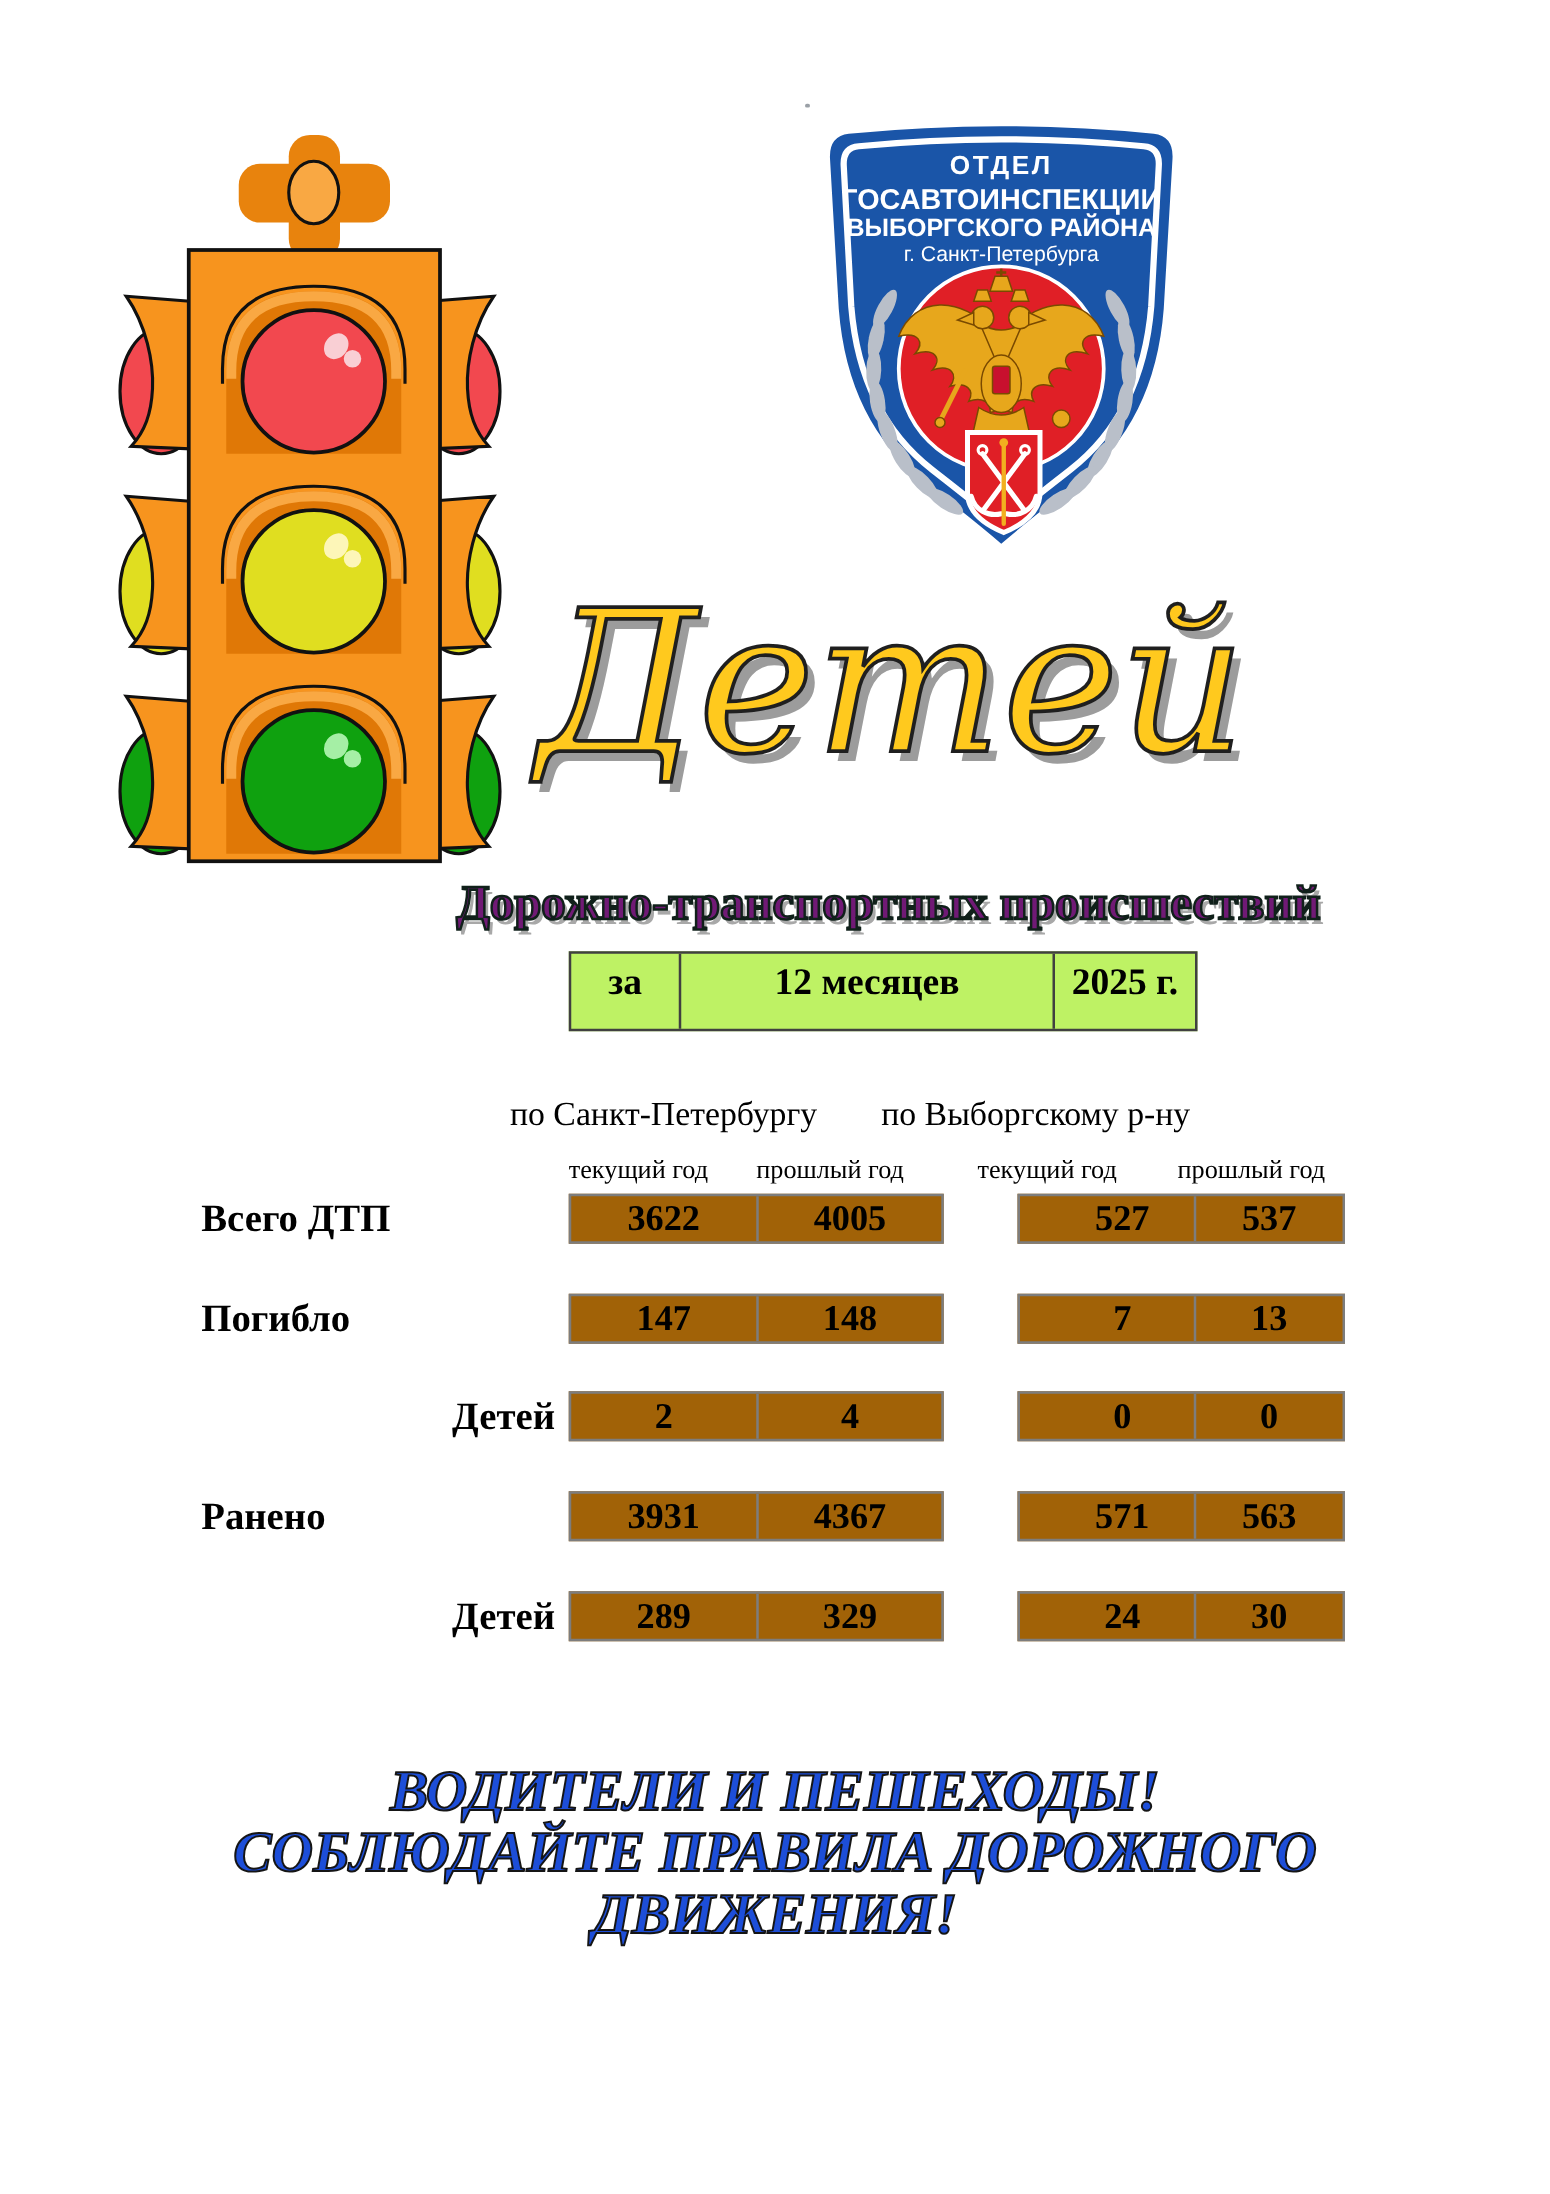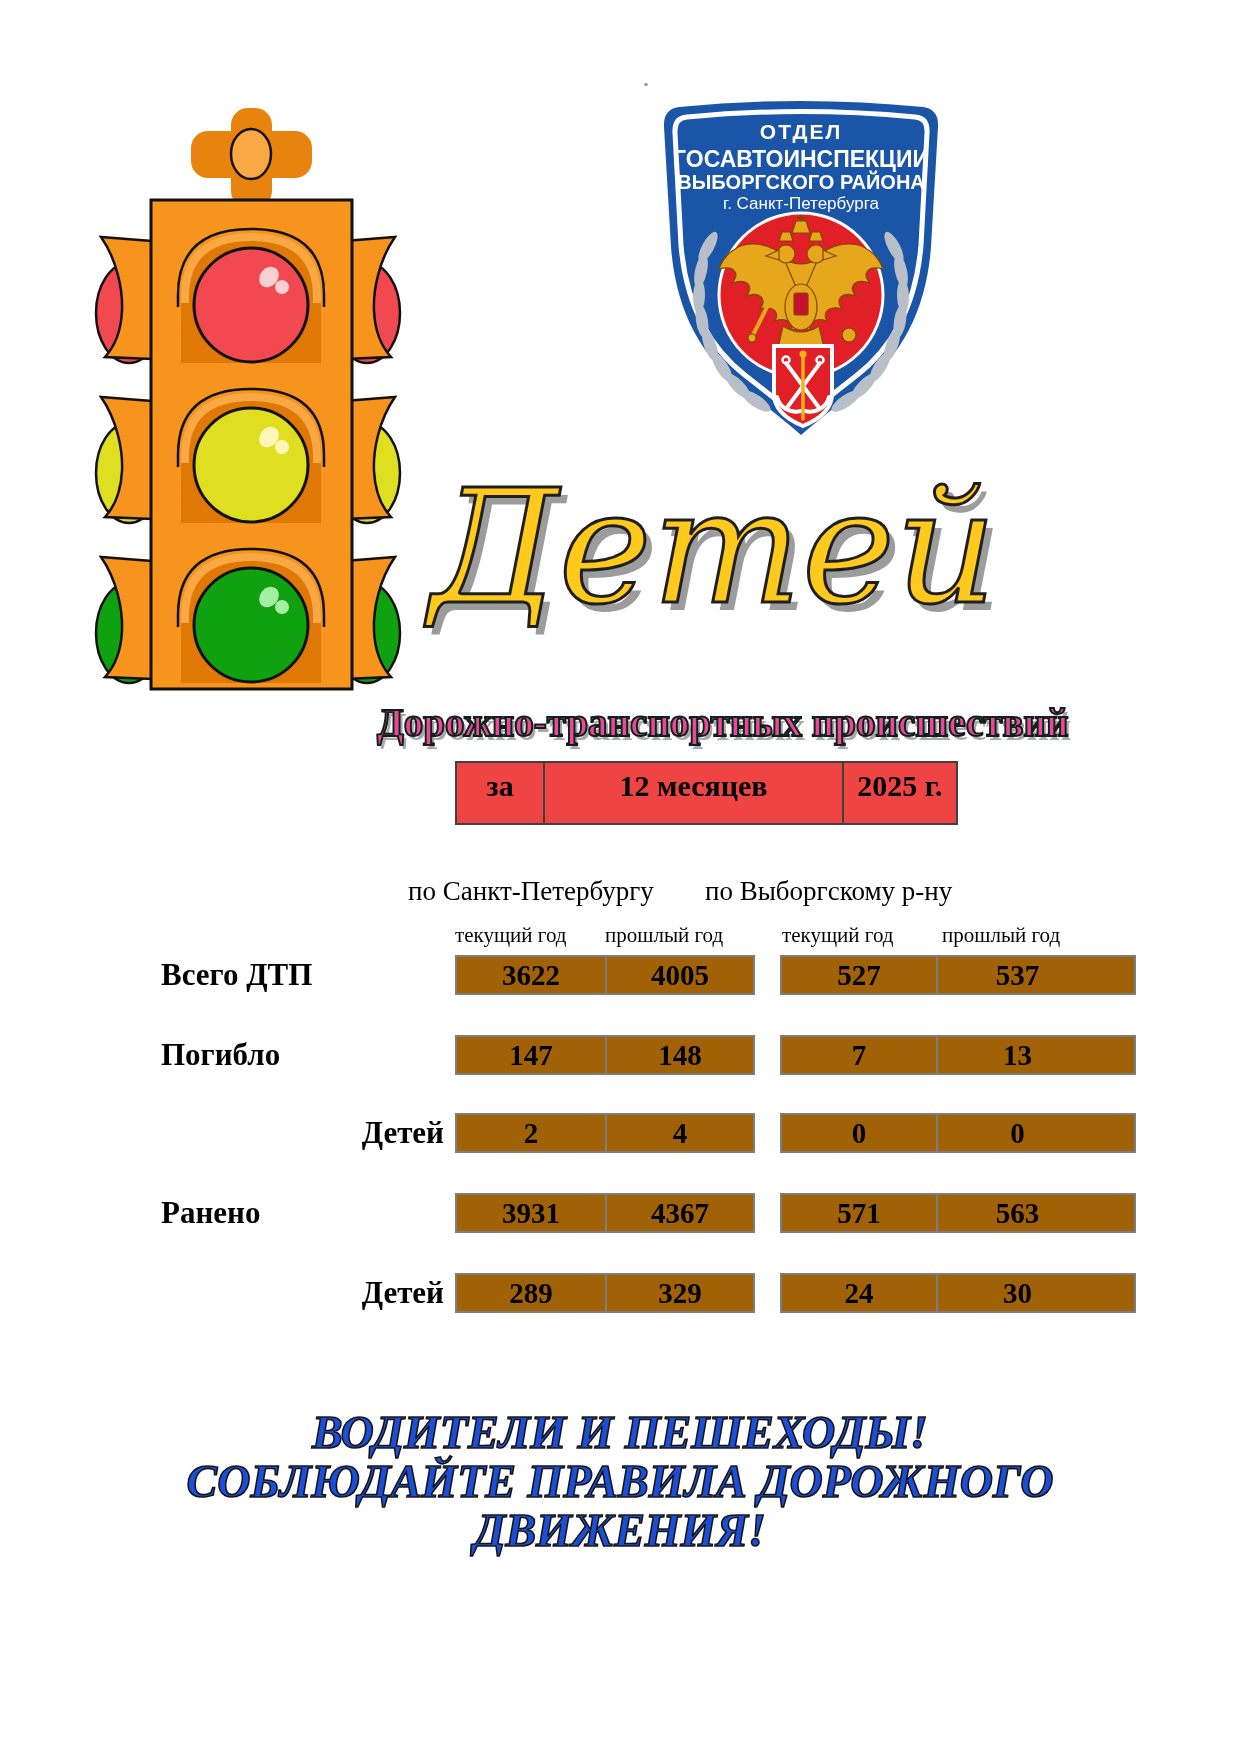--- a/index.html
+++ b/index.html
@@ -6,43 +6,43 @@
   .page{position:relative;width:1240px;height:1755px;background:#ffffff;overflow:hidden;
         font-family:"Liberation Serif",serif;color:#000;}
   .speck{position:absolute;left:644px;top:83px;width:4px;height:3px;background:#9aa0a6;border-radius:2px;}
 
   .traffic{position:absolute;left:92px;top:100px;width:312px;height:595px;}
   .badge{position:absolute;left:655px;top:95px;width:292px;height:345px;}
 
   .title{position:absolute;left:430px;top:445px;width:560px;text-align:center;
          font-family:"DejaVu Serif",serif;font-style:italic;font-size:158px;line-height:1.3;
          color:#FFC91E;-webkit-text-stroke:3px #1f1f1f;text-shadow:7px 8px 0 #9c9c9c;white-space:nowrap;}
-  .subtitle{position:absolute;left:377px;top:700px;width:660px;text-align:right;
-         font-weight:bold;font-size:39px;line-height:1.2;color:#ec4899;white-space:nowrap;
+  .subtitle{position:absolute;left:365px;top:700px;width:660px;text-align:right;
+         font-weight:bold;font-size:39px;line-height:1.2;color:#701a75;white-space:nowrap;
          -webkit-text-stroke:2px #10201a;text-shadow:3px 4px 0 #a8a8a8;}
 
   .period{position:absolute;left:455px;top:761px;width:503px;height:64px;display:flex;
-          border:2px solid #404040;box-sizing:border-box;background:#ef4444;}
+          border:2px solid #404040;box-sizing:border-box;background:#bef264;}
   .pcell{box-sizing:border-box;padding-top:6px;text-align:center;font-weight:bold;font-size:30px;}
   .pcell + .pcell{border-left:2px solid #404040;}
   .pz{width:87px;} .pm{width:301px;} .py{width:115px;}
 
   .rh{position:absolute;top:876px;height:34px;font-size:27px;text-align:left;white-space:nowrap;}
   .rh1{left:408px;width:300px;} .rh2{left:705px;width:300px;}
 
   .ch{position:absolute;top:923px;height:28px;font-size:21px;text-align:left;white-space:nowrap;}
   .ch1{left:455px;width:160px;} .ch2{left:605px;width:160px;}
   .ch3{left:782px;width:160px;} .ch4{left:942px;width:160px;}
 
   .rowlabel{position:absolute;height:40px;line-height:40px;font-weight:bold;font-size:31px;white-space:nowrap;}
   .lab-main{left:161px;width:280px;text-align:left;}
   .lab-indent{left:296px;width:152px;text-align:right;padding-right:4px;box-sizing:border-box;}
 
   .valbox{position:absolute;height:40px;display:flex;border:2px solid #7d7d7d;box-sizing:border-box;background:#a16207;}
-  .b1{left:455px;width:300px;} .b2{left:780px;width:356px;}
+  .b1{left:455px;width:300px;} .b2{left:814px;width:262px;padding-left:25px;}
   .vcell{box-sizing:border-box;text-align:center;font-weight:bold;font-size:29px;line-height:36px;}
   .vcell + .vcell{border-left:2px solid #7d7d7d;}
   .b1 .vcell{width:150px;} .b2 .vcell:first-child{width:154px;} .b2 .vcell:last-child{width:161px;}
 
   .slogan{position:absolute;left:0;top:1408px;width:1240px;text-align:center;
           font-style:italic;font-weight:bold;font-size:46px;line-height:49px;
           color:#1d4ed8;-webkit-text-stroke:1.6px #151515;white-space:nowrap;}
 </style>
 </head>
 <body>

